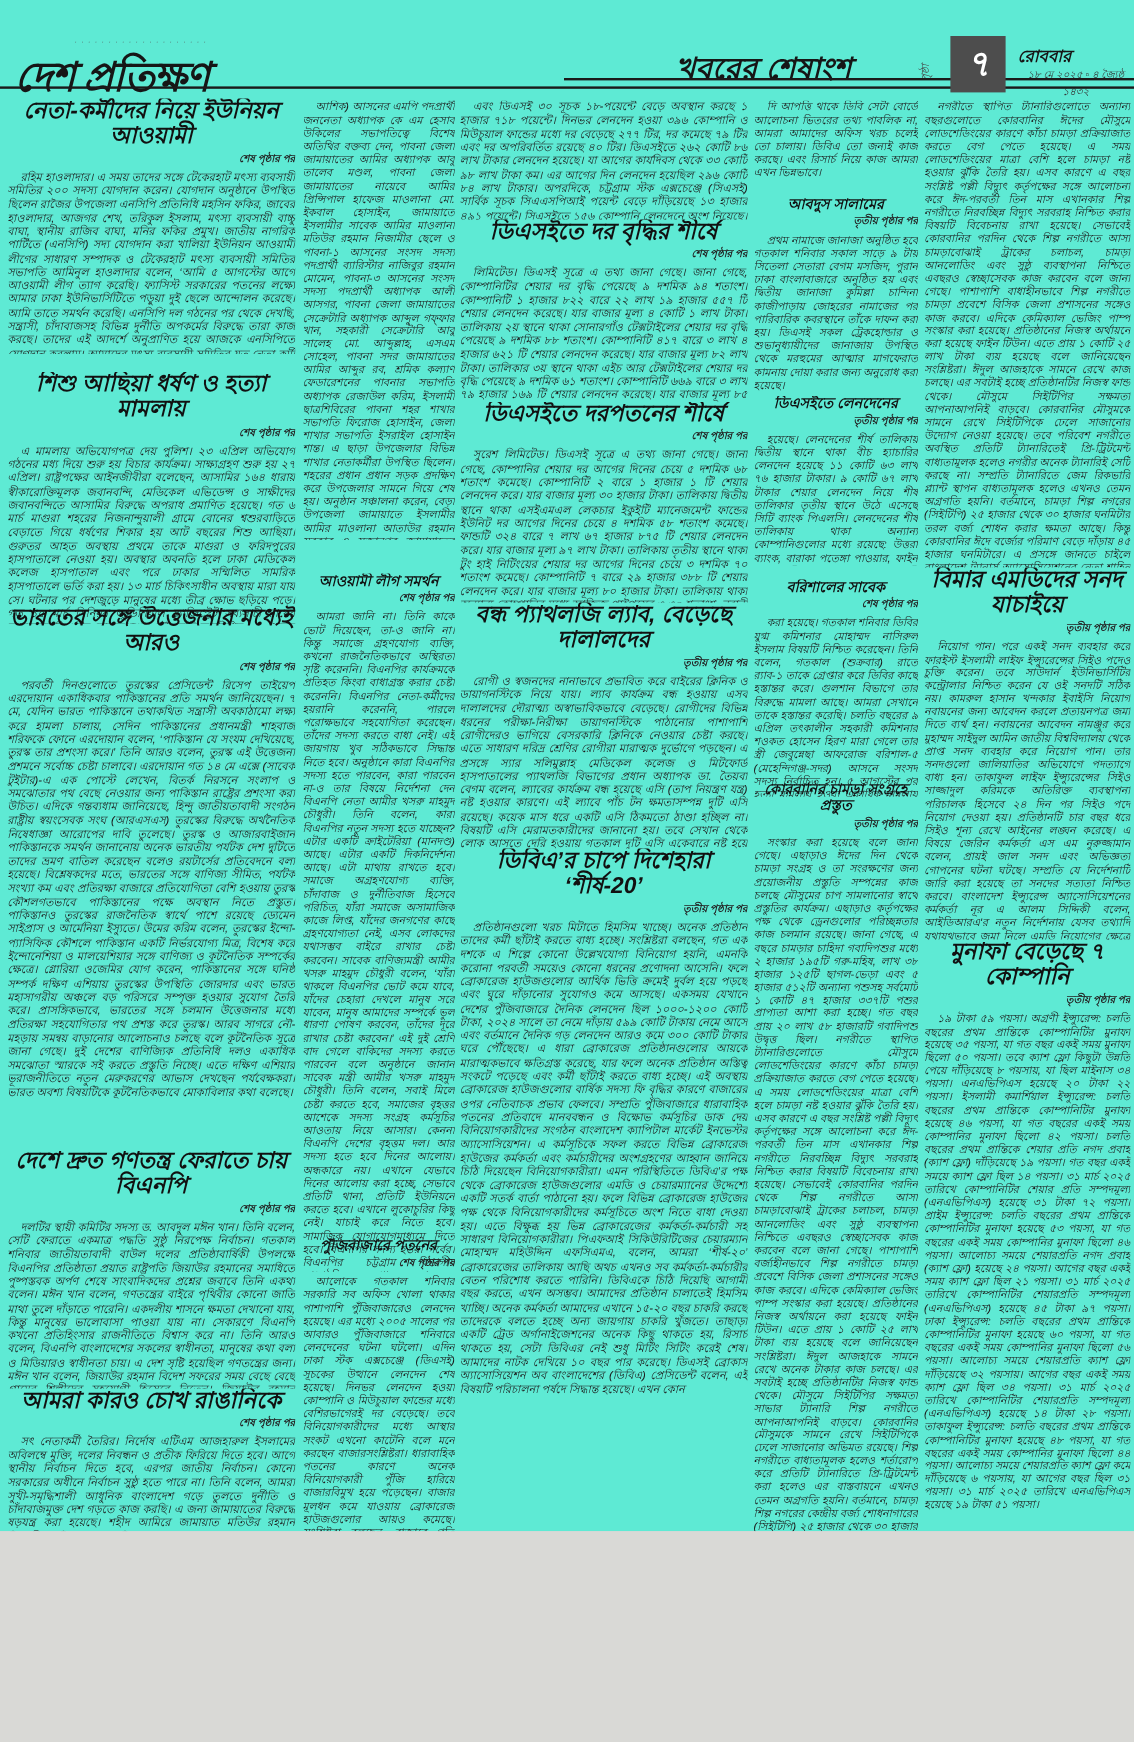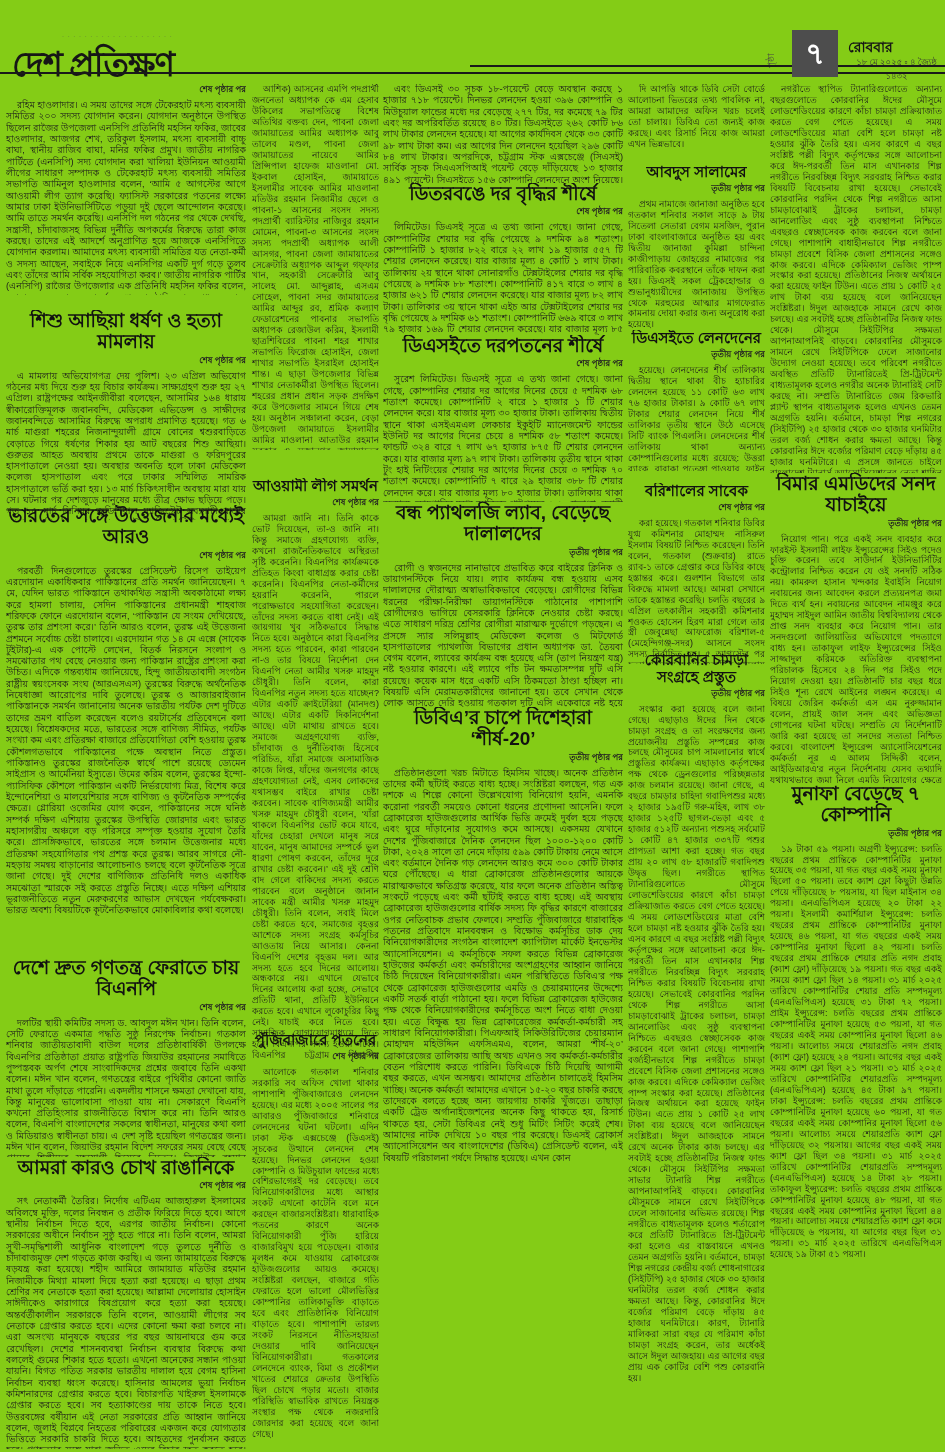--- a/index.html
+++ b/index.html
@@ -1,59 +1,62 @@
 <!DOCTYPE html>
 <html><head>
 <meta charset="utf-8">
 <style>
   html,body{margin:0;padding:0;background:#d9d9d6;}
   .page{
-    position:relative;width:945px;height:1452px;margin:0 auto;
-    background:#84cc16;color:#161616;overflow:hidden;
+    position:relative;width:945px;height:1276px;margin:0 auto;
+    background:#5eead4;color:#161616;overflow:hidden;
     font-family:"Liberation Sans", sans-serif;
+    font-style:italic;
   }
   
   .tagline{position:absolute;left:62px;top:33px;font-size:6px;color:#555;letter-spacing:1px;}
   .logo{position:absolute;left:12px;top:38px;font-size:34px;font-weight:800;
         font-family:"Liberation Serif", serif;letter-spacing:-1px;}
   .section-title{position:absolute;left:563px;top:38px;font-size:25px;font-weight:800;}
   .rule-right{position:absolute;left:470px;top:65px;width:475px;height:2px;background:#1a1a1a;}
   .rule-main{position:absolute;left:0;top:72px;width:945px;height:2px;background:#1a1a1a;}
   .page-word{position:absolute;left:768px;top:42px;width:22px;height:30px;
              font-size:9px;color:#444;transform:rotate(-90deg);transform-origin:center;}
   .page-box{position:absolute;left:792px;top:30px;width:46px;height:47px;background:#4d4d4d;
             color:#fff;font-size:30px;font-weight:800;text-align:center;line-height:47px;z-index:3;}
   .day{position:absolute;left:848px;top:36px;font-size:14px;font-weight:800;}
   .date{position:absolute;left:848px;top:56px;font-size:8.5px;color:#333;text-align:center;}
   
   .story{position:absolute;overflow:hidden;}
   .story h2{margin:0 0 1px 0;text-align:center;font-weight:800;line-height:1.12;color:#111;}
   .h-wide{font-size:19px;}
   .h-mid{font-size:19px;}
-  .h-narrow{font-size:15px;}
+  .h-narrow{font-size:12px;}
   .cont{text-align:right;font-size:8.5px;font-weight:700;margin:1px 0 3px 0;color:#222;}
   .body{font-size:9.3px;line-height:1.22;text-align:justify;text-indent:11px;
         word-break:break-word;color:#1b1b1b;}
   .narrowbody{font-size:9px;}
 </style>
 </head>
 <body>
 
 <div class="page">
 
   <div class="tagline">· · · · · · · · · · · · · · · · · · · ·</div>
   <div class="logo">দেশ প্রতিক্ষণ</div>
+  <div class="section-title">খবরের শেষাংশ</div>
   <div class="page-word">পৃষ্ঠা</div>
   <div class="page-box">৭</div>
   <div class="day">রোববার</div>
   <div class="date">১৮ মে ২০২৫ ▫ ৪ জ্যৈষ্ঠ ১৪৩২</div>
   <div class="rule-right"></div>
   <div class="rule-main"></div>
 
   <div class="story" style="left:6px;top:82px;width:240px;height:213px;">
+    <h2 class="h-wide">নেতা-কর্মীদের নিয়ে ইউনিয়ন আওয়ামী</h2>
     <div class="cont">শেষ পৃষ্ঠার পর</div>
     <div class="body">রহিম হাওলাদার। এ সময় তাদের সঙ্গে টেকেরহাট মৎস্য ব্যবসায়ী সমিতির ২০০ সদস্য যোগদান করেন। যোগদান অনুষ্ঠানে উপস্থিত ছিলেন রাজৈর উপজেলা এনসিপি প্রতিনিধি মহসিন ফকির, জাবের হাওলাদার, আজগর শেখ, তরিকুল ইসলাম, মৎস্য ব্যবসায়ী বাচ্চু বাঘা, স্থানীয় রাজিব বাঘা, মনির ফকির প্রমুখ। জাতীয় নাগরিক পার্টিতে (এনসিপি) সদ্য যোগদান করা খালিয়া ইউনিয়ন আওয়ামী লীগের সাধারণ সম্পাদক ও টেকেরহাট মৎস্য ব্যবসায়ী সমিতির সভাপতি আমিনুল হাওলাদার বলেন, ‘আমি ৫ আগস্টের আগে আওয়ামী লীগ ত্যাগ করেছি। ফ্যাসিস্ট সরকারের পতনের লক্ষ্যে আমার ঢাকা ইউনিভার্সিটিতে পড়ুয়া দুই ছেলে আন্দোলন করেছে। আমি তাতে সমর্থন করেছি। এনসিপি দল গঠনের পর থেকে দেখছি, সন্ত্রাসী, চাঁদাবাজসহ বিভিন্ন দুর্নীতি অপকর্মের বিরুদ্ধে তারা কাজ করছে। তাদের এই আদর্শে অনুপ্রাণিত হয়ে আজকে এনসিপিতে যোগদান করলাম। আমাদের মৎস্য ব্যবসায়ী সমিতির যত নেতা-কর্মী ও সদস্য আছেন, সবাইকে নিয়ে এনসিপির একটি দুর্গ গড়ে তুলব এবং তাঁদের আমি সর্বিক সহযোগিতা করব।’ জাতীয় নাগরিক পার্টির (এনসিপি) রাজৈর উপজেলার এক প্রতিনিধি মহসিন ফকির বলেন, ‘আমাদের সততা ও আদর্শ দেখে আনুষ্ঠানিকতার মাধ্যমে আজ খালিয়া ইউনিয়ন আওয়ামী লীগের সাধারণ সম্পাদক আমিনুল হাওলাদার এবং রাজৈর পৌরসভার ২ নম্বর ওয়ার্ডের সাবেক কাউন্সিলর রহিম হাওলাদারসহ টেকেরহাট মৎস্য ব্যবসায়ী সমিতির সবাই এনসিপিতে যোগদান করেছেন।</div>
   </div>
 
   <div class="story" style="left:6px;top:295px;width:240px;height:210px;margin-top:15px;">
     <h2 class="h-wide">শিশু আছিয়া ধর্ষণ ও হত্যা মামলায়</h2>
     <div class="cont">শেষ পৃষ্ঠার পর</div>
     <div class="body">এ মামলায় অভিযোগপত্র দেয় পুলিশ। ২৩ এপ্রিল অভিযোগ গঠনের মধ্য দিয়ে শুরু হয় বিচার কার্যক্রম। সাক্ষ্যগ্রহণ শুরু হয় ২৭ এপ্রিল। রাষ্ট্রপক্ষের আইনজীবীরা বলেছেন, আসামির ১৬৪ ধারায় স্বীকারোক্তিমূলক জবানবন্দি, মেডিকেল এভিডেন্স ও সাক্ষীদের জবানবন্দিতে আসামির বিরুদ্ধে অপরাধ প্রমাণিত হয়েছে। গত ৬ মার্চ মাগুরা শহরের নিজনান্দুয়ালী গ্রামে বোনের শ্বশুরবাড়িতে বেড়াতে গিয়ে ধর্ষণের শিকার হয় আট বছরের শিশু আছিয়া। গুরুতর আহত অবস্থায় প্রথমে তাকে মাগুরা ও ফরিদপুরের হাসপাতালে নেওয়া হয়। অবস্থার অবনতি হলে ঢাকা মেডিকেল কলেজ হাসপাতাল এবং পরে ঢাকার সম্মিলিত সামরিক হাসপাতালে ভর্তি করা হয়। ১৩ মার্চ চিকিৎসাধীন অবস্থায় মারা যায় সে। ঘটনার পর দেশজুড়ে মানুষের মধ্যে তীব্র ক্ষোভ ছড়িয়ে পড়ে। গত ১৫ মার্চ সিনিয়র জুডিশিয়াল ম্যাজিস্ট্রেট সব্যসাচী রায়ের আদালতে শিশুটির বোনের শ্বশুর ফৌজদারি কার্যবিধির ১৬৪ ধারায় স্বীকারোক্তিমূলক জবানবন্দি দেন। শিশুটি বড় বোনের শ্বশুরবাড়িতে বেড়াতে গিয়েছিল। ৬ মার্চ বেলা সাড়ে ১১টার দিকে তাকে অচেতন অবস্থায় মাগুরার ২৫০ শয্যাবিশিষ্ট হাসপাতালে নেওয়া হয়। ৮ মার্চ শিশুটির মা মাগুরা সদর থানায় নারী ও শিশু নির্যাতন দমন আইনে ধর্ষণ ও হত্যাচেষ্টার অভিযোগে মামলা করেন। ৬ মার্চ ঘটনার দিন থেকে গণনা করলে ৭৩ দিনের মাথায় আজ এ মামলার রায় ঘোষণা করা হলো। তদন্ত শেষে পুলিশ ৩৭ দিনের মধ্যে আদালতে অভিযোগপত্র জমা দেয়।</div>
   </div>
 
@@ -89,21 +92,21 @@
     <h2 class="h-narrow">পুঁজিবাজারে পতনের</h2>
     <div class="cont">শেষ পৃষ্ঠার পর</div>
     <div class="body narrowbody">আলোকে গতকাল শনিবার সরকারি সব অফিস খোলা থাকার পাশাপাশি পুঁজিবাজারেও লেনদেন হয়েছে। এর মধ্যে ২০০৫ সালের পর আবারও পুঁজিবাজারে শনিবারে লেনদেনের ঘটনা ঘটলো। এদিন ঢাকা স্টক এক্সচেঞ্জে (ডিএসই) সূচকের উত্থানে লেনদেন শেষ হয়েছে। দিনভর লেনদেন হওয়া কোম্পানি ও মিউচুয়াল ফান্ডের মধ্যে বেশিরভাগেরই দর বেড়েছে। তবে বিনিয়োগকারীদের মধ্যে আস্থার সংকট এখনো কাটেনি বলে মনে করছেন বাজারসংশ্লিষ্টরা। ধারাবাহিক পতনের কারণে অনেক বিনিয়োগকারী পুঁজি হারিয়ে বাজারবিমুখ হয়ে পড়েছেন। বাজার মূলধন কমে যাওয়ায় ব্রোকারেজ হাউজগুলোর আয়ও কমেছে। সংশ্লিষ্টরা বলছেন, বাজারে গতি ফেরাতে হলে ভালো মৌলভিত্তির কোম্পানির তালিকাভুক্তি বাড়াতে হবে এবং প্রাতিষ্ঠানিক বিনিয়োগ বাড়াতে হবে। পাশাপাশি তারল্য সংকট নিরসনে নীতিসহায়তা দেওয়ার দাবি জানিয়েছেন বিনিয়োগকারীরা। গতকালের লেনদেনে ব্যাংক, বিমা ও প্রকৌশল খাতের শেয়ারে ক্রেতার উপস্থিতি ছিল চোখে পড়ার মতো। বাজার পরিস্থিতি স্বাভাবিক রাখতে নিয়ন্ত্রক সংস্থার পক্ষ থেকে নজরদারি জোরদার করা হয়েছে বলে জানা গেছে।</div>
   </div>
 
   <div class="story" style="left:383px;top:84px;width:240px;height:99px;">
     <div class="body">এবং ডিএসই ৩০ সূচক ১৮-পয়েন্টে বেড়ে অবস্থান করছে ১ হাজার ৭১৮ পয়েন্টে। দিনভর লেনদেন হওয়া ৩৯৬ কোম্পানি ও মিউচুয়াল ফান্ডের মধ্যে দর বেড়েছে ২৭৭ টির, দর কমেছে ৭৯ টির এবং দর অপরিবর্তিত রয়েছে ৪০ টির। ডিএসইতে ২৬২ কোটি ৮৬ লাখ টাকার লেনদেন হয়েছে। যা আগের কার্যদিবস থেকে ৩৩ কোটি ৯৮ লাখ টাকা কম। এর আগের দিন লেনদেন হয়েছিল ২৯৬ কোটি ৮৪ লাখ টাকার। অপরদিকে, চট্টগ্রাম স্টক এক্সচেঞ্জে (সিএসই) সার্বিক সূচক সিএএসপিআই পয়েন্ট বেড়ে দাঁড়িয়েছে ১৩ হাজার ৪৯১ পয়েন্টে। সিএসইতে ১৫৬ কোম্পানি লেনদেনে অংশ নিয়েছে। এসব কোম্পানির মধ্যে ৭৪ টির দর বেড়েছে, কমেছে ৫৭ টির এবং ২৭ টির দর অপরিবর্তিত রয়েছে। সিএসইতে ৯ কোটি ১৯ লাখ টাকার শেয়ার ও ইউনিট লেনদেন হয়েছে।</div>
   </div>
 
   <div class="story" style="left:383px;top:183px;width:240px;height:152px;">
-    <h2 class="h-wide">ডিতরবঙে দর বৃদ্ধির শীর্ষে</h2>
+    <h2 class="h-wide">ডিএসইতে দর বৃদ্ধির শীর্ষে</h2>
     <div class="cont">শেষ পৃষ্ঠার পর</div>
     <div class="body">লিমিটেড। ডিএসই সূত্রে এ তথ্য জানা গেছে। জানা গেছে, কোম্পানিটির শেয়ার দর বৃদ্ধি পেয়েছে ৯ দশমিক ৯৪ শতাংশ। কোম্পানিটি ১ হাজার ৮২২ বারে ২২ লাখ ১৯ হাজার ৫৫৭ টি শেয়ার লেনদেন করেছে। যার বাজার মূল্য ৪ কোটি ১ লাখ টাকা। তালিকায় ২য় স্থানে থাকা সোনারগাঁও টেক্সটাইলের শেয়ার দর বৃদ্ধি পেয়েছে ৯ দশমিক ৮৮ শতাংশ। কোম্পানিটি ৪১৭ বারে ৩ লাখ ৪ হাজার ৬২১ টি শেয়ার লেনদেন করেছে। যার বাজার মূল্য ৮২ লাখ টাকা। তালিকার ৩য় স্থানে থাকা এইচ আর টেক্সটাইলের শেয়ার দর বৃদ্ধি পেয়েছে ৯ দশমিক ৬১ শতাংশ। কোম্পানিটি ৬৬৯ বারে ৩ লাখ ৭৯ হাজার ১৬৯ টি শেয়ার লেনদেন করেছে। যার বাজার মূল্য ৮৫ লাখ টাকা। তালিকায় থাকা অন্যান্য কোম্পানিগুলোর মধ্যে: বিকন ফার্মা ৯.৫৫ শতাংশ, এস আলম কোল্ড রোল ৮.৪৮ শতাংশ, শাহজিবাজার পাওয়ারের ৭.৫৪ শতাংশ, বাটা সু'র ৭.৩০ শতাংশ, ইনটেকের ৭.১৪ শতাংশ, এনআরবিসি ব্যাংকের ৬.৪৯ শতাংশ ও ডরিন পাওয়ারের ৫.৯৮ শতাংশে দর বেড়েছে।</div>
   </div>
 
   <div class="story" style="left:383px;top:335px;width:240px;height:167px;">
     <h2 class="h-wide">ডিএসইতে দরপতনের শীর্ষে</h2>
     <div class="cont">শেষ পৃষ্ঠার পর</div>
     <div class="body">সুরেশ লিমিটেড। ডিএসই সূত্রে এ তথ্য জানা গেছে। জানা গেছে, কোম্পানির শেয়ার দর আগের দিনের চেয়ে ৫ দশমিক ৬৮ শতাংশ কমেছে। কোম্পানিটি ২ বারে ১ হাজার ১ টি শেয়ার লেনদেন করে। যার বাজার মূল্য ৩০ হাজার টাকা। তালিকায় দ্বিতীয় স্থানে থাকা এসইএমএল লেকচার ইকুইটি ম্যানেজমেন্ট ফান্ডের ইউনিট দর আগের দিনের চেয়ে ৪ দশমিক ৫৮ শতাংশ কমেছে। ফান্ডটি ৩২৪ বারে ৭ লাখ ৬৭ হাজার ৮৭৫ টি শেয়ার লেনদেন করে। যার বাজার মূল্য ৯৭ লাখ টাকা। তালিকায় তৃতীয় স্থানে থাকা টুং হাই নিটিংয়ের শেয়ার দর আগের দিনের চেয়ে ৩ দশমিক ৭০ শতাংশ কমেছে। কোম্পানিটি ৭ বারে ২৯ হাজার ৩৮৮ টি শেয়ার লেনদেন করে। যার বাজার মূল্য ৮০ হাজার টাকা। তালিকায় থাকা অন্যান্য কোম্পানির মধ্যে আজিজ পাইপসের ৩.৩০ শতাংশ, নূরানী ডাইংয়ের ৩.০৩ শতাংশ, ফিনিক্স ফাইন্যান্সের ২.৭৮ শতাংশ, প্রভাতী ইন্স্যুরেন্সের ২.৬৯ শতাংশ, খান এ কে সিরামিকসের ২.৫২ শতাংশ, প্রগতী লাইফ ইন্স্যুরেন্সের ২.৩৬ শতাংশ ও তিতাস গ্যাসের ২.২৩ শতাংশ দর কমেছে।</div>
   </div>
 

